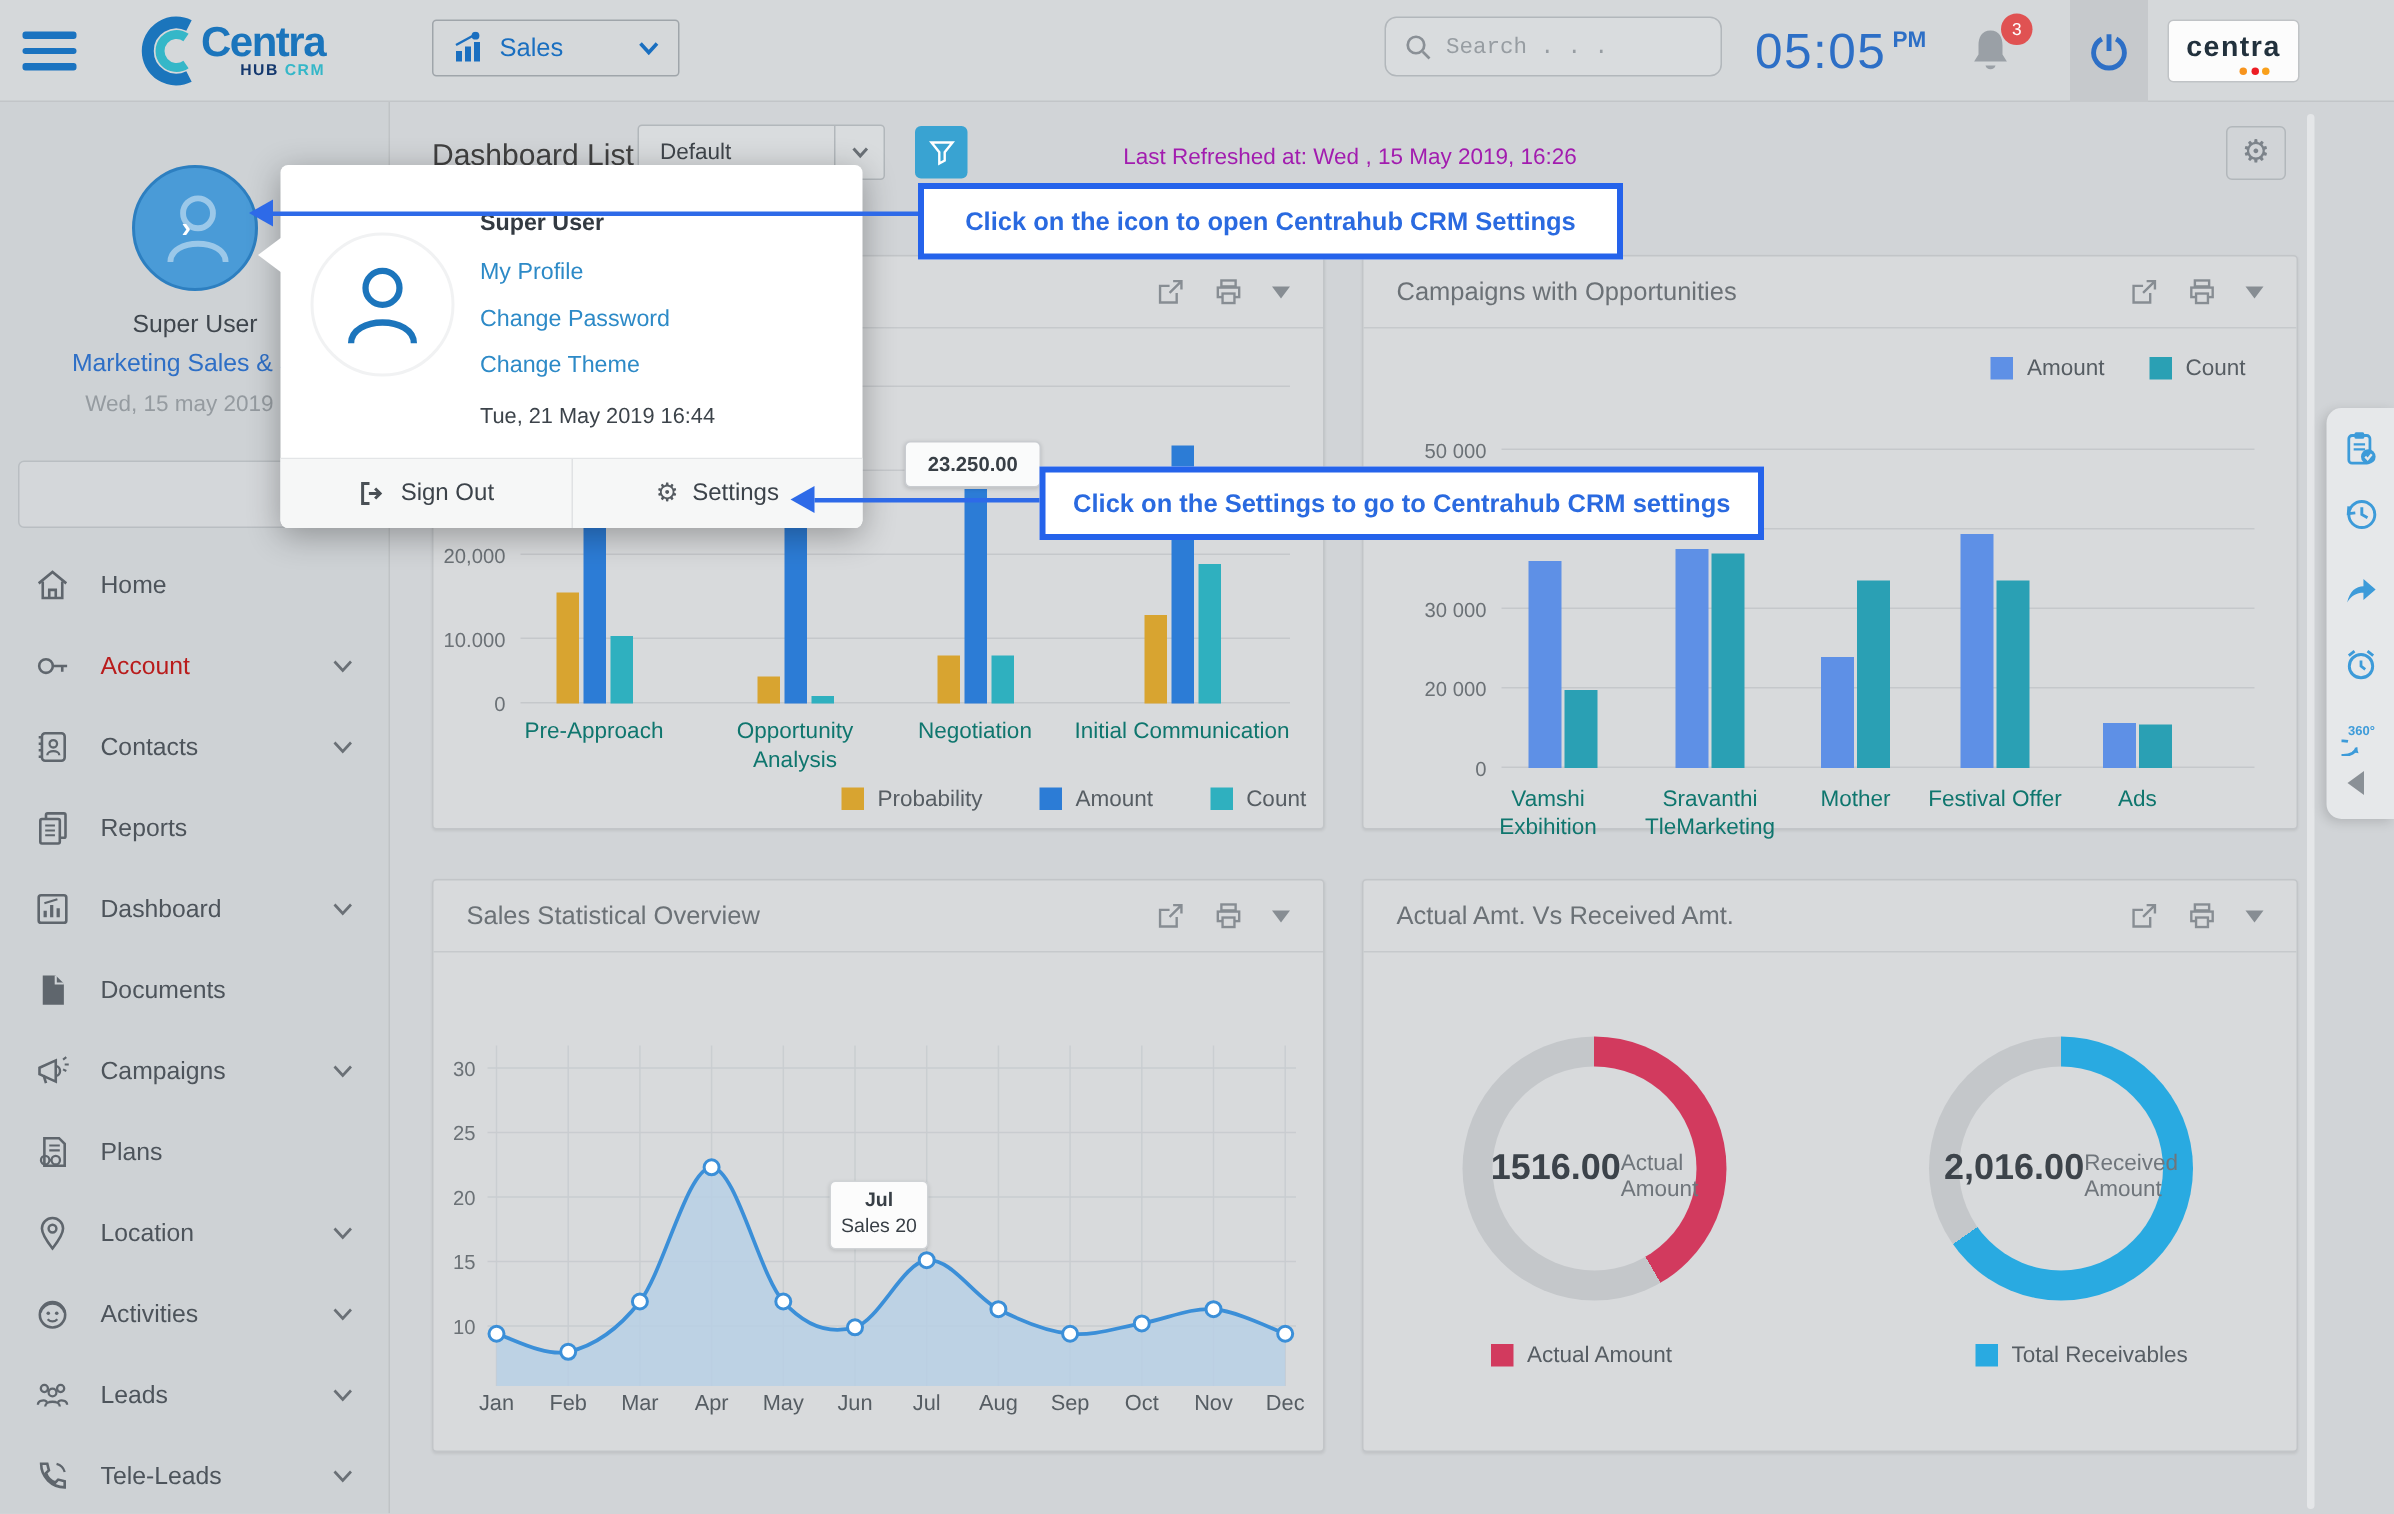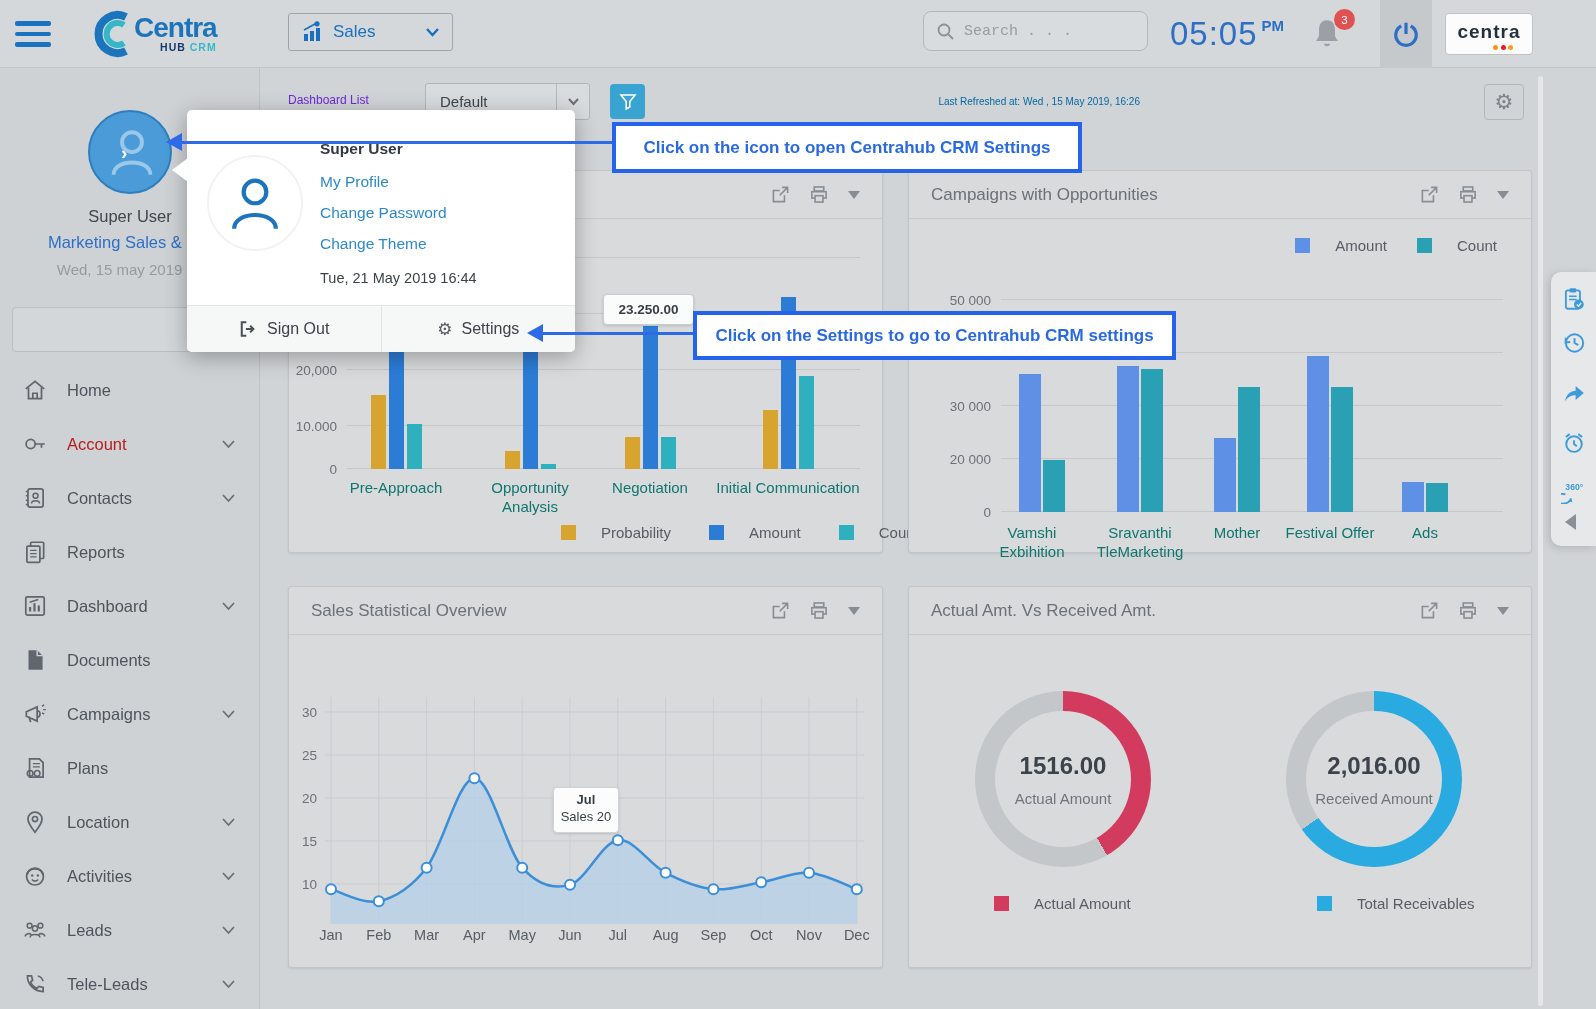--- a/index.html
+++ b/index.html
@@ -42,27 +42,27 @@
   .u-date { position:absolute; left:0; top:193px; width:260px; text-align:center; font-size:15px; color:#959ba0; white-space:nowrap; }
   .side-search { position:absolute; left:12px; top:239px; width:236px; height:45px; background:#d4d7da; border:1px solid #b9bec2; border-radius:4px; }
   .menu { position:absolute; left:0; top:295px; width:260px; }
   .menu-item { height:54px; display:flex; align-items:center; padding:0 24px 0 20px; cursor:pointer; }
   .menu-item .mi-icon { width:30px; display:flex; justify-content:center; color:#5f666d; }
   .menu-item .mi-label { margin-left:17px; font-size:16.5px; color:#4d545b; flex:1; }
   .menu-item.active .mi-label { color:#b91c1c; }
   .menu-item .mi-chev { color:#6a7076; }
 
   
-  .dl-label { position:absolute; left:288px; top:93px; font-size:12px; color:#6d28d9; z-index:1; }
+  .dl-label { position:absolute; left:288px; top:93px; font-size:20px; color:#404040; z-index:1; }
   .dash-select { position:absolute; left:425px; top:83px; width:165px; height:37px; background:#d9dcde; border:1px solid #b2b7bb; border-radius:3px; display:flex; align-items:center; cursor:pointer; z-index:1; }
   .dash-select .val { flex:1; padding-left:14px; font-size:15px; color:#3f454b; }
   .dash-select .sep { width:1px; height:100%; background:#b2b7bb; }
   .dash-select .dchev { width:32px; display:flex; justify-content:center; color:#6a7076; }
   .filter-btn { position:absolute; left:610px; top:84px; width:35px; height:35px; background:#39a3d2; border-radius:4px; display:flex; align-items:center; justify-content:center; cursor:pointer; z-index:1; }
-  .refreshed { position:absolute; left:660px; top:96px; width:480px; text-align:right; font-size:10px; color:#0369a1; z-index:1; }
+  .refreshed { position:absolute; left:660px; top:96px; width:480px; text-align:center; font-size:15px; color:#a21caf; z-index:1; }
   .gear-btn { position:absolute; left:1484px; top:84px; width:40px; height:36px; border:1px solid #b2b7bb; border-radius:4px; text-align:center; font-size:21px; line-height:34px; color:#7c838a; cursor:pointer; z-index:1; }
 
   
   .card { position:absolute; background:#d8dadc; border:1px solid #c2c5c8; border-radius:3px; box-shadow:0 1px 2px rgba(0,0,0,0.08); }
   #card1 { left:288px; top:170px; width:595px; height:383px; }
   #card2 { left:908px; top:170px; width:624px; height:383px; }
   #card3 { left:288px; top:586px; width:595px; height:382px; }
   #card4 { left:908px; top:586px; width:624px; height:382px; }
   .card-head { height:48px; border-bottom:1px solid #c6c9cc; display:flex; align-items:center; padding:0 22px; }
   .card-title { font-size:17px; color:#6b7176; flex:1; }
@@ -70,27 +70,27 @@
   .card-icons span { cursor:pointer; display:flex; }
   .caret-down { width:0; height:0; border-left:6px solid transparent; border-right:6px solid transparent; border-top:8px solid #878d93; }
 
   
   .gridline { position:absolute; height:1px; background:#c5c8cb; }
   .ytick { position:absolute; font-size:13.5px; color:#6b7176; text-align:right; width:70px; }
   .bar-group { position:absolute; display:flex; align-items:flex-end; }
   .bar { display:inline-block; }
   .xlabel { position:absolute; text-align:center; font-size:15px; color:#0f766e; white-space:pre-line; line-height:1.25; }
   .legend { position:absolute; display:flex; gap:38px; }
-  .legend-item { display:flex; align-items:center; gap:25px; cursor:pointer; }
+  .legend-item { display:flex; align-items:center; gap:9px; cursor:pointer; }
   .legend-sw { width:15px; height:15px; }
   .legend-tx { font-size:15px; color:#565d63; }
 
   
   .donut { position:absolute; width:176px; height:176px; border-radius:50%; }
-  .donut-hole { position:absolute; left:20px; top:20px; width:136px; height:136px; border-radius:50%; background:#d8dadc; display:flex; flex-direction:column; align-items:center; justify-content:center; }
+  .donut-hole { position:absolute; left:20px; top:20px; width:136px; height:136px; border-radius:50%; background:#d8dadc; display:flex; flex-direction:row; align-items:center; justify-content:center; }
   .donut-val { font-size:24px; color:#3c434a; font-weight:600; }
   .donut-lbl { font-size:15px; color:#6f757b; margin-top:10px; }
 
   
   .right-rail { position:absolute; left:1551px; top:272px; width:45px; height:274px; background:#e6e8ea; border-radius:10px 0 0 10px; box-shadow:-2px 2px 8px rgba(0,0,0,0.15); z-index:4; }
   .rail-icon { position:absolute; left:10px; width:26px; height:26px; color:#3d9bd9; cursor:pointer; }
   .rail-collapse { position:absolute; left:14px; width:0; height:0; border-top:8px solid transparent; border-bottom:8px solid transparent; border-right:11px solid #8a9096; cursor:pointer; }
 
   
   .scroll-strip { position:absolute; left:1538px; top:76px; width:5px; height:930px; background:#e4e6e8; border-radius:3px; z-index:1; }

